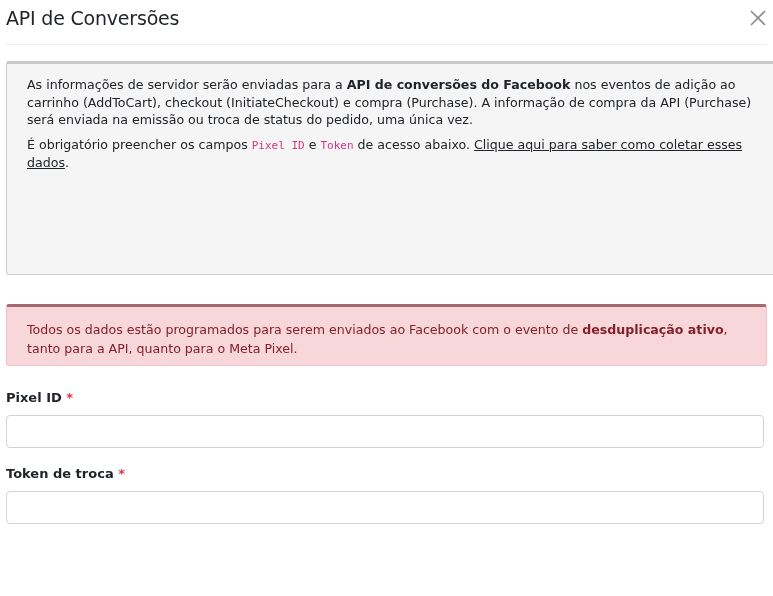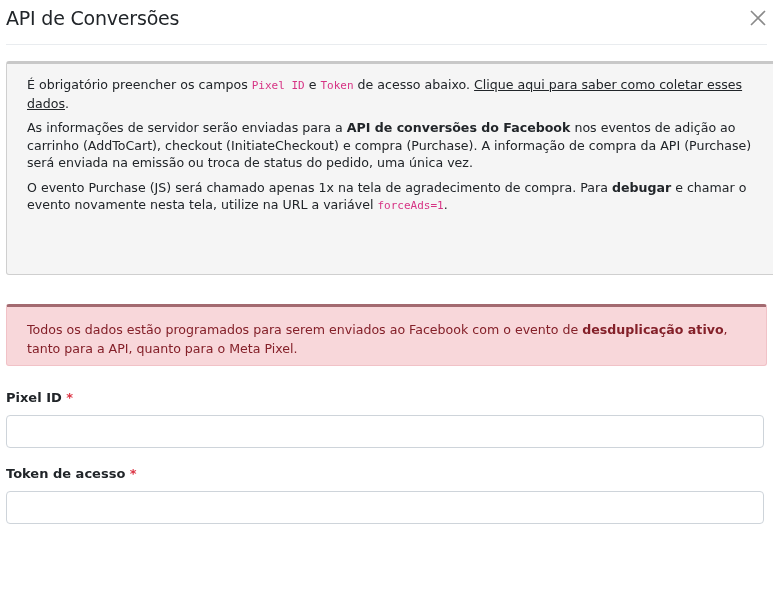--- a/index.html
+++ b/index.html
@@ -144,42 +144,39 @@
     <h5 class="modal-title">API de Conversões</h5>
     <span class="close-btn">
       <svg width="18" height="18" viewBox="0 0 18 18">
         <path d="M2 2 L16 16 M16 2 L2 16" stroke="#8a8a8a" stroke-width="1.6" fill="none"></path>
       </svg>
     </span>
   </div>
 
   <div class="info-box">
     <p>
-      <span>É obrigatório preencher os campos </span><code>Pixel ID</code><span> e </span><code>Token</code><span> de acesso abaixo. </span><a>Clique aqui para saber como coletar esses dados</a><span>.</span>
-    </p>
-    <p>
       <span>As informações de servidor serão enviadas para a </span><b>API de conversões do Facebook</b><span> nos eventos de adição ao carrinho (AddToCart), checkout (InitiateCheckout) e compra (Purchase). A informação de compra da API (Purchase) será enviada na emissão ou troca de status do pedido, uma única vez.</span>
     </p>
     <p>
-      <span>O evento Purchase (JS) será chamado apenas 1x na tela de agradecimento de compra. Para </span><b>debugar</b><span> e chamar o evento novamente nesta tela, utilize na URL a variável </span><code>forceAds=1</code><span>.</span>
+      <span>É obrigatório preencher os campos </span><code>Pixel ID</code><span> e </span><code>Token</code><span> de acesso abaixo. </span><a>Clique aqui para saber como coletar esses dados</a><span>.</span>
     </p>
   </div>
 
   <div class="alert-box">
     <p>
       <span>Todos os dados estão programados para serem enviados ao Facebook com o evento de </span><b>desduplicação ativo</b><span>, tanto para a API, quanto para o Meta Pixel.</span>
     </p>
   </div>
 
   <label class="form-label" style="top:390px;">
     <span>Pixel ID</span>
     <span class="req">*</span>
   </label>
   <input class="form-input" style="top: 415px;" type="text" placeholder="">
 
   <label class="form-label" style="top:466px;">
-    <span>Token de acesso</span>
+    <span>Token de troca</span>
     <span class="req">*</span>
   </label>
   <input class="form-input" style="top: 491px;" type="text" placeholder="">
 
 
 </div>
 
 </body></html>

